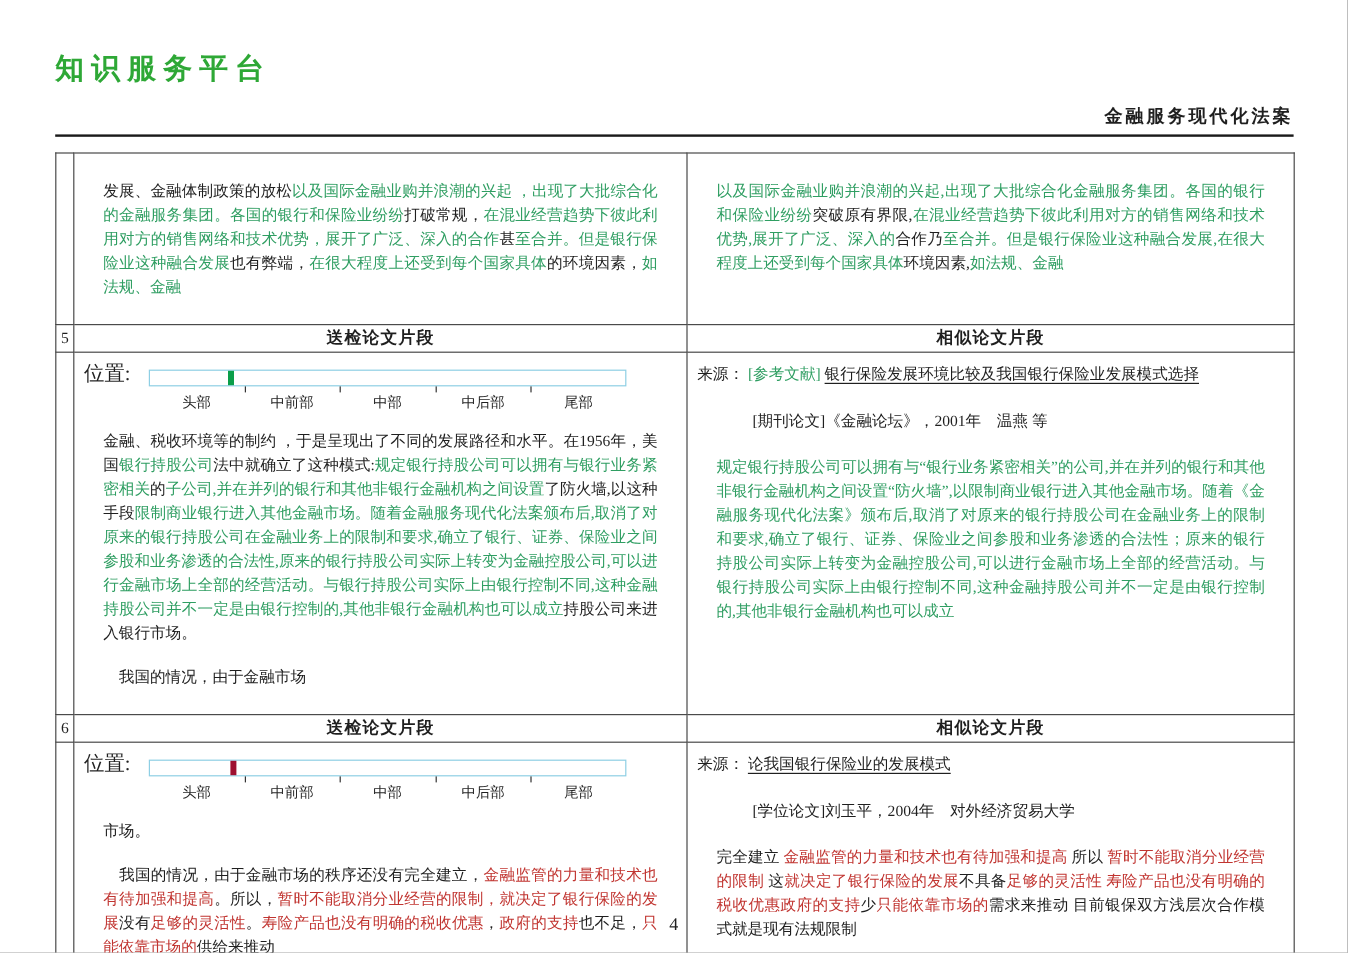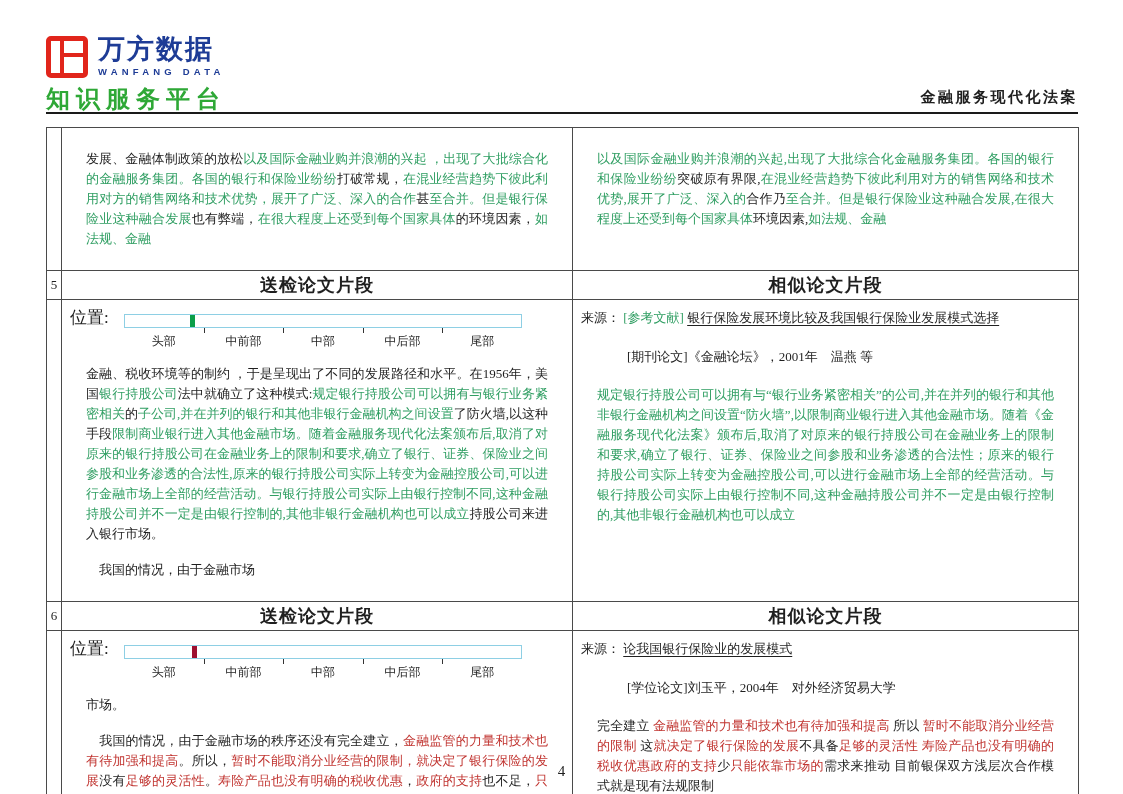--- a/index.html
+++ b/index.html
@@ -17,21 +17,21 @@
   .logo-cn{font-family:"Liberation Sans",sans-serif;font-weight:bold;font-size:27px;line-height:1;color:var(--c-logo_blue,#1e3c96);letter-spacing:2px;}
   .logo-en{font-family:"Liberation Sans",sans-serif;font-weight:bold;font-size:9.5px;color:var(--c-logo_blue,#1e3c96);letter-spacing:4.2px;margin-top:3px;}
   .logo-sub{font-family:"Liberation Sans",sans-serif;font-weight:bold;font-size:24px;color:var(--c-logo_green,#2ea836);letter-spacing:6px;margin-top:5px;}
   .report-title{position:absolute;right:45px;top:88px;font-weight:bold;font-size:15px;letter-spacing:2.5px;}
   .rule{position:absolute;left:46px;right:45px;top:112px;height:2px;background:var(--c-line,#1a1a1a);}
   
   .report-table{position:absolute;left:46px;top:127px;border-collapse:collapse;table-layout:fixed;width:1032px;}
   .report-table td{border:1px solid var(--c-border,#4a4a4a);vertical-align:top;}
   .c-num{width:15px;}.c-left{width:511px;}.c-right{width:506px;}
   td.num{text-align:center;vertical-align:middle;font-size:13px;padding:0;}
-  td.hdr{font-weight:bold;text-align:center;vertical-align:middle;font-size:18px;letter-spacing:1px;padding:2px 0;}
+  td.hdr{font-weight:bold;text-align:center;vertical-align:middle;font-size:14px;letter-spacing:1px;padding:2px 0;}
   tr.hdr-row{height:23px;}
   tr.cont-row{height:94px;}
   tr.r5{height:252px;}
   tr.r6{height:148px;}
   td.cell{padding:5px 8px;font-size:13px;line-height:20px;}
   .para{text-align:justify;margin:16px;}
   .para + .para{margin-top:0;}
   .seg-black{color:var(--c-black,#1f1f1f);}
   .seg-green{color:var(--c-green,#2f9e62);}
   .seg-red{color:var(--c-red,#c13531);}
@@ -53,30 +53,20 @@
   .src-meta{padding-left:46px;line-height:25px;margin-bottom:8px;white-space:nowrap;overflow:hidden;margin-top:14px;}
   
   .page-number{position:absolute;left:0;right:0;bottom:14px;text-align:center;font-size:15px;}
 </style>
 </head>
 <body>
 
 <div class="page">
 
   <div class="logo">
-    <div class="logo-top">
-      <div class="logo-icon">
-        <span class="li-v"></span>
-        <span class="li-h"></span>
-      </div>
-      <div class="logo-names">
-        <div class="logo-cn">万方数据</div>
-        <div class="logo-en">WANFANG DATA</div>
-      </div>
-    </div>
     <div class="logo-sub">知识服务平台</div>
   </div>
 
   <div class="report-title">金融服务现代化法案</div>
   <div class="rule"></div>
 
   <table class="report-table">
     <colgroup>
         <col class="c-num">
         <col class="c-left">

